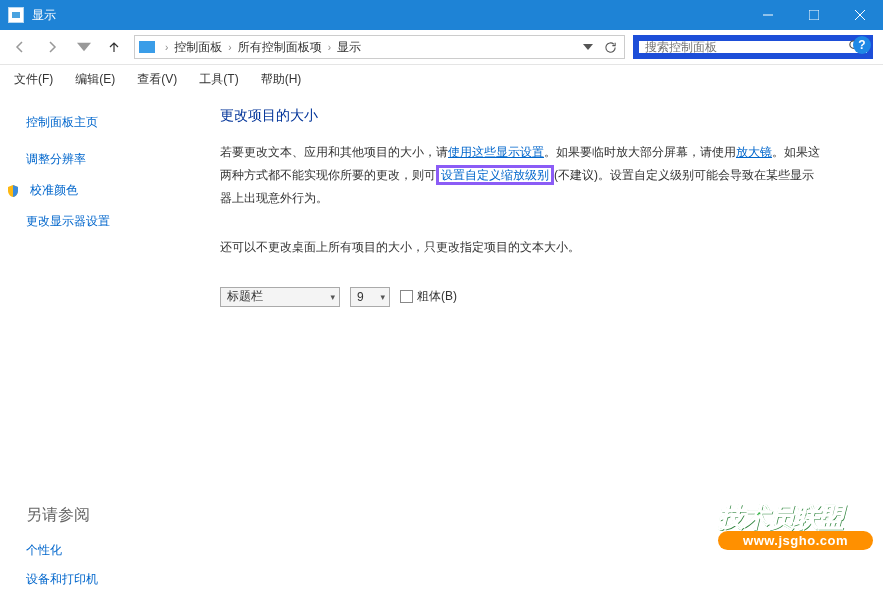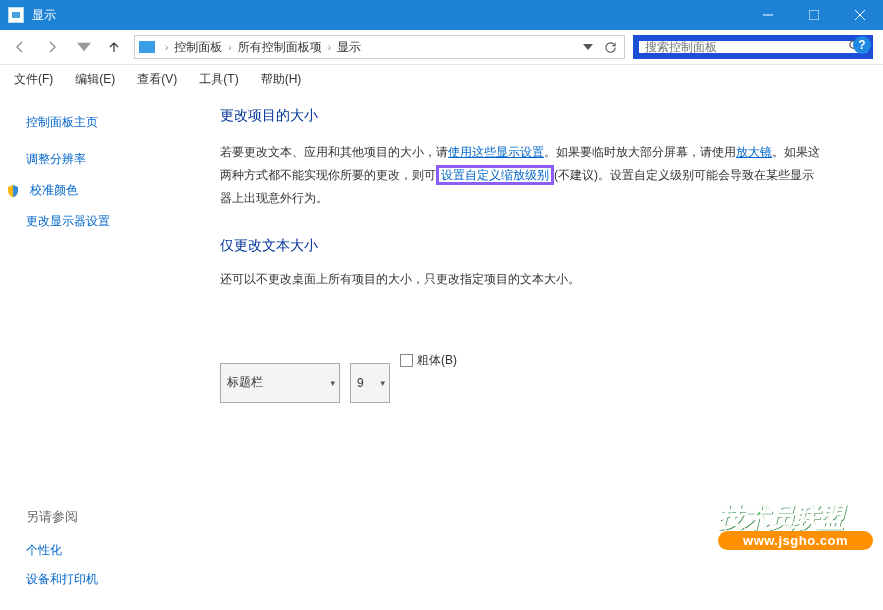--- a/index.html
+++ b/index.html
@@ -33,33 +33,33 @@
 .menubar { height: 28px; display: flex; align-items: center; padding: 0 10px; gap: 14px; font-size: 12px; color: #333; position: relative; }
 .menubar .menu-item { padding: 2px 4px; }
 .help-icon { position: absolute; right: 12px; top: 36px; width: 18px; height: 18px; border-radius: 50%; background: #1E88E5; color: #fff; font-size: 12px; display: flex; align-items: center; justify-content: center; font-weight: bold; }
 
 .content { display: flex; height: calc(100% - 93px); position: relative; }
 .sidebar { width: 200px; padding: 14px 0 0 26px; font-size: 12px; }
 .sidebar .side-link { color: #0066cc; padding: 7px 0; display: flex; align-items: center; gap: 6px; }
 .sidebar .side-link.main { margin-bottom: 6px; }
 .sidebar .shield { width: 14px; height: 14px; margin-left: -20px; margin-right: 4px; }
 .sidebar .see-also { position: absolute; bottom: 16px; left: 26px; }
-.sidebar .see-also-title { color: #666; font-size: 13px; margin-bottom: 10px; }
+.sidebar .see-also-title { color: #666; font-size: 16px; margin-bottom: 10px; }
 .sidebar .see-also .side-link { padding: 6px 0; }
 
 .main { flex: 1; padding: 14px 60px 0 20px; font-size: 12px; color: #333; }
 .main h2 { font-size: 14px; color: #003399; font-weight: normal; margin-bottom: 16px; }
 .main .para { line-height: 1.9; margin-bottom: 28px; }
 .main .link { color: #0066cc; text-decoration: underline; }
 .main .highlight-link { color: #0066cc; border: 3px solid #8b5cf6; padding: 0 2px; }
 .main h3 { font-size: 14px; color: #003399; font-weight: normal; margin-bottom: 14px; }
 .main .sub-para { line-height: 1.8; margin-bottom: 28px; }
 
 .controls-row { display: flex; align-items: center; gap: 10px; margin-bottom: 50px; }
-.combo { height: 40px; border: 1px solid #aaa; background: #f4f4f4; display: flex; align-items: center; padding: 0 4px 0 6px; font-size: 12px; margin-top: 44px; }
+.combo { height: 20px; border: 1px solid #aaa; background: #f4f4f4; display: flex; align-items: center; padding: 0 4px 0 6px; font-size: 12px; }
 .combo.wide { width: 120px; }
 .combo.narrow { width: 40px; }
 .combo .val { flex: 1; }
 .combo .dd { color: #555; font-size: 9px; }
 .chk { display: flex; align-items: center; gap: 4px; }
 .chk-box { width: 13px; height: 13px; border: 1px solid #888; background: #fff; }
 
 .apply-row { display: flex; justify-content: flex-end; padding-right: 10px; }
 .apply-btn { width: 78px; height: 22px; background: #e9e9e9; border: 1px solid #bbb; color: #888; font-size: 12px; display: flex; align-items: center; justify-content: center; }
 
@@ -179,21 +179,20 @@
       <div class="side-link">设备和打印机</div>
     </div>
   </div>
 
   <div class="main">
     <h2>更改项目的大小</h2>
     <div class="para">
       <span>若要更改文本、应用和其他项目的大小，请</span><a class="link">使用这些显示设置</a><span>。如果要临时放大部分屏幕，请使用</span><a class="link">放大镜</a><span>。如果这两种方式都不能实现你所要的更改，则可</span><a class="highlight-link">设置自定义缩放级别</a><span>(不建议)。设置自定义级别可能会导致在某些显示器上出现意外行为。</span>
     </div>
 
-    <h3>仅更改文本大小</h3>
     <div class="sub-para">还可以不更改桌面上所有项目的大小，只更改指定项目的文本大小。</div>
 
     <div class="controls-row">
       <div class="combo wide">
         <span class="val">标题栏</span>
         <span class="dd">▾</span>
       </div>
       <div class="combo narrow">
         <span class="val">9</span>
         <span class="dd">▾</span>

